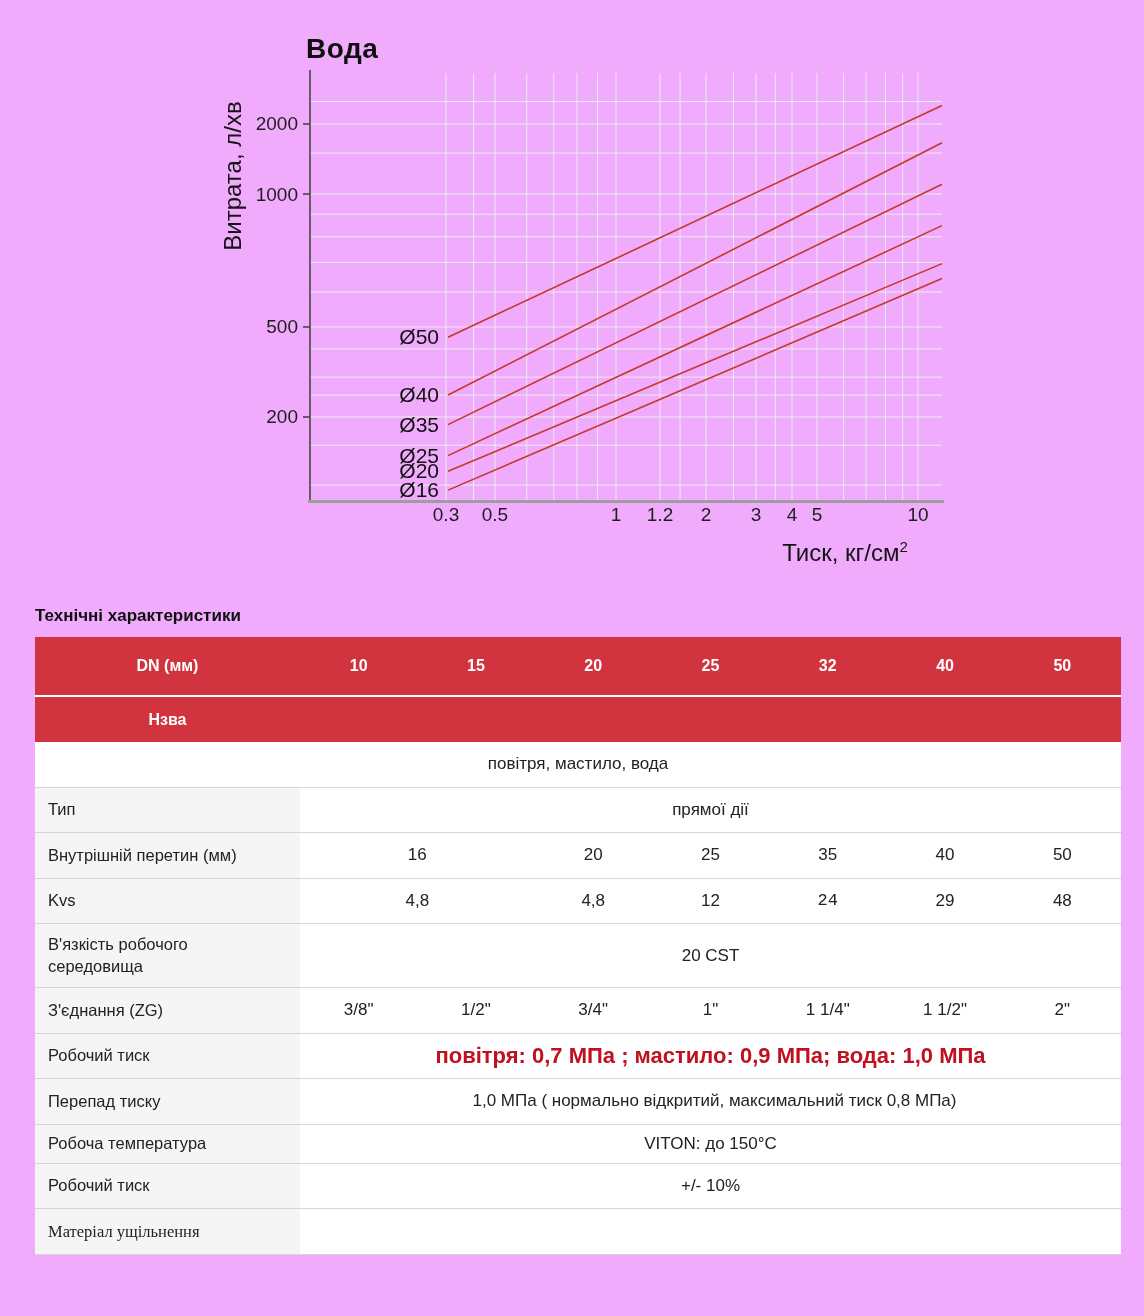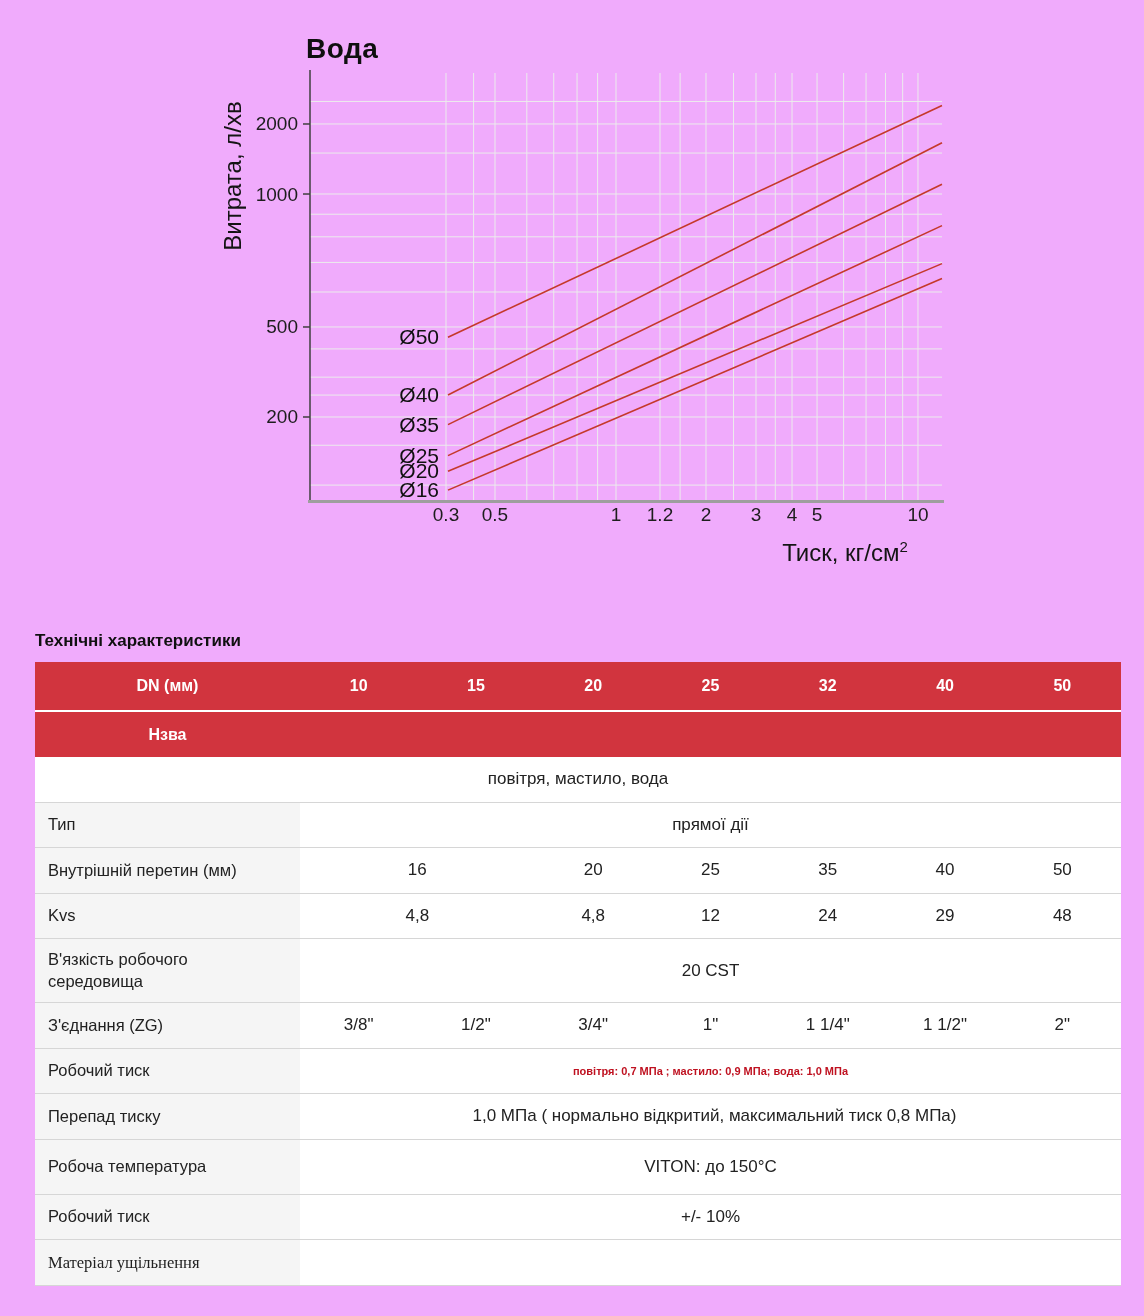--- a/index.html
+++ b/index.html
@@ -10,36 +10,36 @@
   .chart-title{position:absolute;left:306px;top:33px;font-size:28px;font-weight:700;
                color:#0f0f0f;letter-spacing:.5px;}
   .ylabel{position:absolute;left:233px;top:176px;transform:translate(-50%,-50%) rotate(-90deg);
           font-size:24px;color:#141414;white-space:nowrap;}
   .xlabel{position:absolute;left:845px;top:538px;transform:translateX(-50%);
           font-size:24px;color:#141414;white-space:nowrap;}
   .xlabel sup{font-size:15px;}
   svg.chart{position:absolute;left:0;top:0;}
 
   
-  .specs{position:absolute;left:35px;top:631px;width:1086px;}
+  .specs{position:absolute;left:35px;top:606px;width:1086px;}
   .specs h3{margin:0 0 11px 0;font-size:17px;font-weight:700;color:#101010;}
   .tbl{width:100%;}
   .row{display:flex;align-items:stretch;box-sizing:border-box;}
   .row.red{background:#d1343e;color:#ffffff;font-weight:700;}
   .row.red.dn{border-bottom:2px solid #ffffff;}
   .row.data{border-bottom:1px solid #d6d6d6;background:#ffffff;}
   .cell-label{flex:0 0 265px;width:265px;display:flex;align-items:center;box-sizing:border-box;}
   .red .cell-label{justify-content:center;font-size:16px;}
   .data .cell-label{background:#f5f5f5;padding-left:13px;padding-right:45px;
                     font-size:16.5px;color:#222;line-height:1.3;}
   .cols{flex:1 1 auto;display:flex;}
   .col-h{flex:1;display:flex;align-items:center;justify-content:center;font-size:16px;}
   .val{display:flex;align-items:center;justify-content:center;font-size:17px;color:#222;}
   .val.full{flex:1;}
-  .val.hl{color:#bf1120;font-weight:700;font-size:11px;}
+  .val.hl{color:#bf1120;font-weight:700;font-size:22px;}
 </style>
 </head>
 <body>
 
 <div class="page">
 
   <section>
     <div class="chart-title">Вода</div>
     <div class="ylabel">Витрата, л/хв</div>
     <svg id="chart-svg" class="chart" width="1144" height="600">
@@ -110,21 +110,21 @@
         <text x="439.0064" y="478.35286597856066" text-anchor="end" font-size="21" fill="#111">Ø20</text>
         <line x1="448.0064" y1="490.12113128035594" x2="942" y2="278.5477924158668" stroke="#c5392a" stroke-width="1.6"></line>
         <text x="439.0064" y="497.12113128035594" text-anchor="end" font-size="21" fill="#111">Ø16</text>
       </svg>
     <div class="xlabel"><span>Тиск, кг/см</span><sup>2</sup></div>
   </section>
 
   <section class="specs">
     <h3>Технічні характеристики</h3>
     <div class="tbl" id="spec-table">
-        <div class="row red dn" style="height: 50px;">
+        <div class="row red dn" style="height: 60px;">
           <div class="cell-label">DN (мм)</div>
           <div class="cols">
             <div class="col-h">10</div>
             <div class="col-h">15</div>
             <div class="col-h">20</div>
             <div class="col-h">25</div>
             <div class="col-h">32</div>
             <div class="col-h">40</div>
             <div class="col-h">50</div>
           </div>
@@ -150,21 +150,21 @@
             <div class="val" style="flex: 1 1 0%;">40</div>
             <div class="val" style="flex: 1 1 0%;">50</div>
           </div>
         </div>
         <div class="row data" style="height: 45.5px;">
           <div class="cell-label">Kvs</div>
           <div class="cols">
             <div class="val" style="flex: 2 1 0%;">4,8</div>
             <div class="val" style="flex: 1 1 0%;">4,8</div>
             <div class="val" style="flex: 1 1 0%;">12</div>
-            <div class="val" style="flex: 1 1 0%;">24</div>
+            <div class="val" style="flex: 1 1 0%; font-family: Liberation Mono, monospace;">24</div>
             <div class="val" style="flex: 1 1 0%;">29</div>
             <div class="val" style="flex: 1 1 0%;">48</div>
           </div>
         </div>
         <div class="row data" style="height: 64px;">
           <div class="cell-label">В'язкість робочого середовища</div>
           <div class="val full">20 CST</div>
         </div>
         <div class="row data" style="height: 45.5px;">
           <div class="cell-label">З'єднання (ZG)</div>
@@ -179,21 +179,21 @@
           </div>
         </div>
         <div class="row data" style="height: 45.5px;">
           <div class="cell-label">Робочий тиск</div>
           <div class="val full hl">повітря: 0,7 МПа ; мастило: 0,9 МПа; вода: 1,0 МПа</div>
         </div>
         <div class="row data" style="height: 45.5px; gap: 8px;">
           <div class="cell-label">Перепад тиску</div>
           <div class="val full">1,0 МПа ( нормально відкритий, максимальний тиск 0,8 МПа)</div>
         </div>
-        <div class="row data" style="height: 55px; text-align: center;">
+        <div class="row data" style="height: 39px; text-align: center;">
           <div class="cell-label">Робоча температура</div>
           <div class="val full">VITON: до 150°C</div>
         </div>
         <div class="row data" style="height: 45.5px;">
           <div class="cell-label">Робочий тиск</div>
           <div class="val full">+/- 10%</div>
         </div>
         <div class="row data" style="height: 45.5px; font-family: Liberation Serif, serif;">
           <div class="cell-label">Матеріал ущільнення</div>
         </div>

